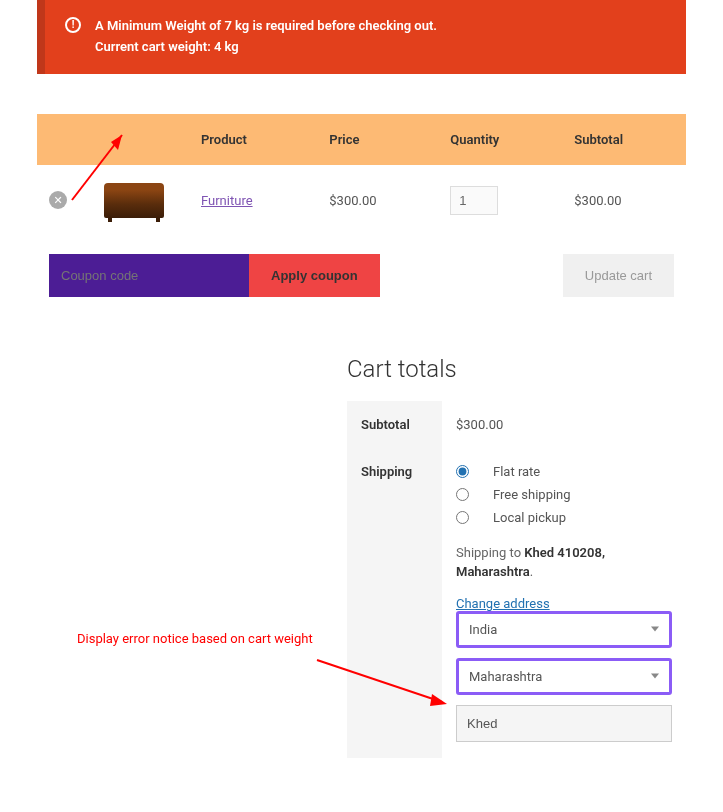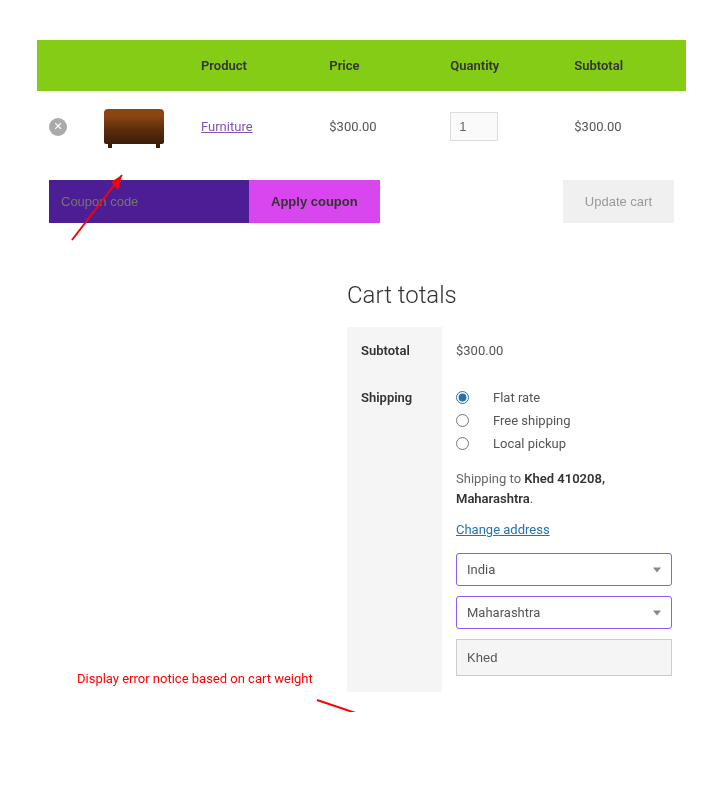--- a/index.html
+++ b/index.html
@@ -51,21 +51,21 @@
     pointer-events: none;
   }
 
   table.cart {
     width: 100%;
     border-collapse: collapse;
     margin-top: 40px;
     font-size: 13px;
   }
   table.cart thead th {
-    background: #84cc16;
+    background: #fdba74;
     color: #333;
     text-align: left;
     font-weight: 600;
     padding: 18px 12px;
   }
   table.cart td {
     padding: 18px 12px;
     vertical-align: middle;
     color: #555;
   }
@@ -118,21 +118,21 @@
     flex: 0 0 170px;
     border: none;
     background: #4c1d95;
     padding: 14px 12px;
     font-size: 13px;
     color: #888;
     outline: none;
   }
   .coupon-btn {
     border: none;
-    background: #d946ef;
+    background: #ef4444;
     padding: 14px 22px;
     font-size: 13px;
     font-weight: 600;
     color: #333;
     cursor: pointer;
   }
   .coupon-spacer { flex: 1; background: #fff; }
   .update-btn {
     border: none;
     background: #f0f0f0;
@@ -174,25 +174,25 @@
   .ship-opts { list-style: none; margin: 0; padding: 0; }
   .ship-opts li { margin-bottom: 8px; display: flex; align-items: center; gap: 24px; }
   .ship-opts input[type=radio] { accent-color: #2271b1; margin:0; }
   .ship-dest { margin: 18px 0 14px 0; line-height: 1.5; color: #666; }
   .ship-dest b { color: #333; font-weight: 600; }
   .change-link {
     color: #2271b1;
     text-decoration: underline;
     font-size: 13px;
     display: inline-block;
-    margin-bottom: 16px;
+    margin-bottom: 0;
   }
   .sel {
     width: 100%;
-    border: 1px solid #8b5cf6;
+    border: 3px solid #8b5cf6;
     border-radius: 3px;
     background: #fff;
     padding: 8px 28px 8px 10px;
     font-size: 13px;
     color: #555;
     position: relative;
     margin-bottom: 10px;
     cursor: pointer;
   }
   .sel::after {
@@ -221,20 +221,25 @@
     line-height: 1.4;
   }
   .page { position: relative; }
 </style>
 </head>
 <body>
 
 <div class="page">
 
 
+  <div class="error-banner">
+    <span class="bang-icon"></span>
+    <div class="error-line1">A Minimum Weight of 7 kg is required before checking out.</div>
+    <div class="error-line2">Current cart weight: 4 kg</div>
+  </div>
 
   <svg class="arrow1" width="80" height="90">
     <line x1="10" y1="80" x2="60" y2="15" stroke="#ff0000" stroke-width="2"></line>
     <polygon points="60,15 49,22 56,30" fill="#ff0000"></polygon>
   </svg>
 
   <table class="cart">
     <thead>
       <tr>
         <th style="width:40px"></th>

